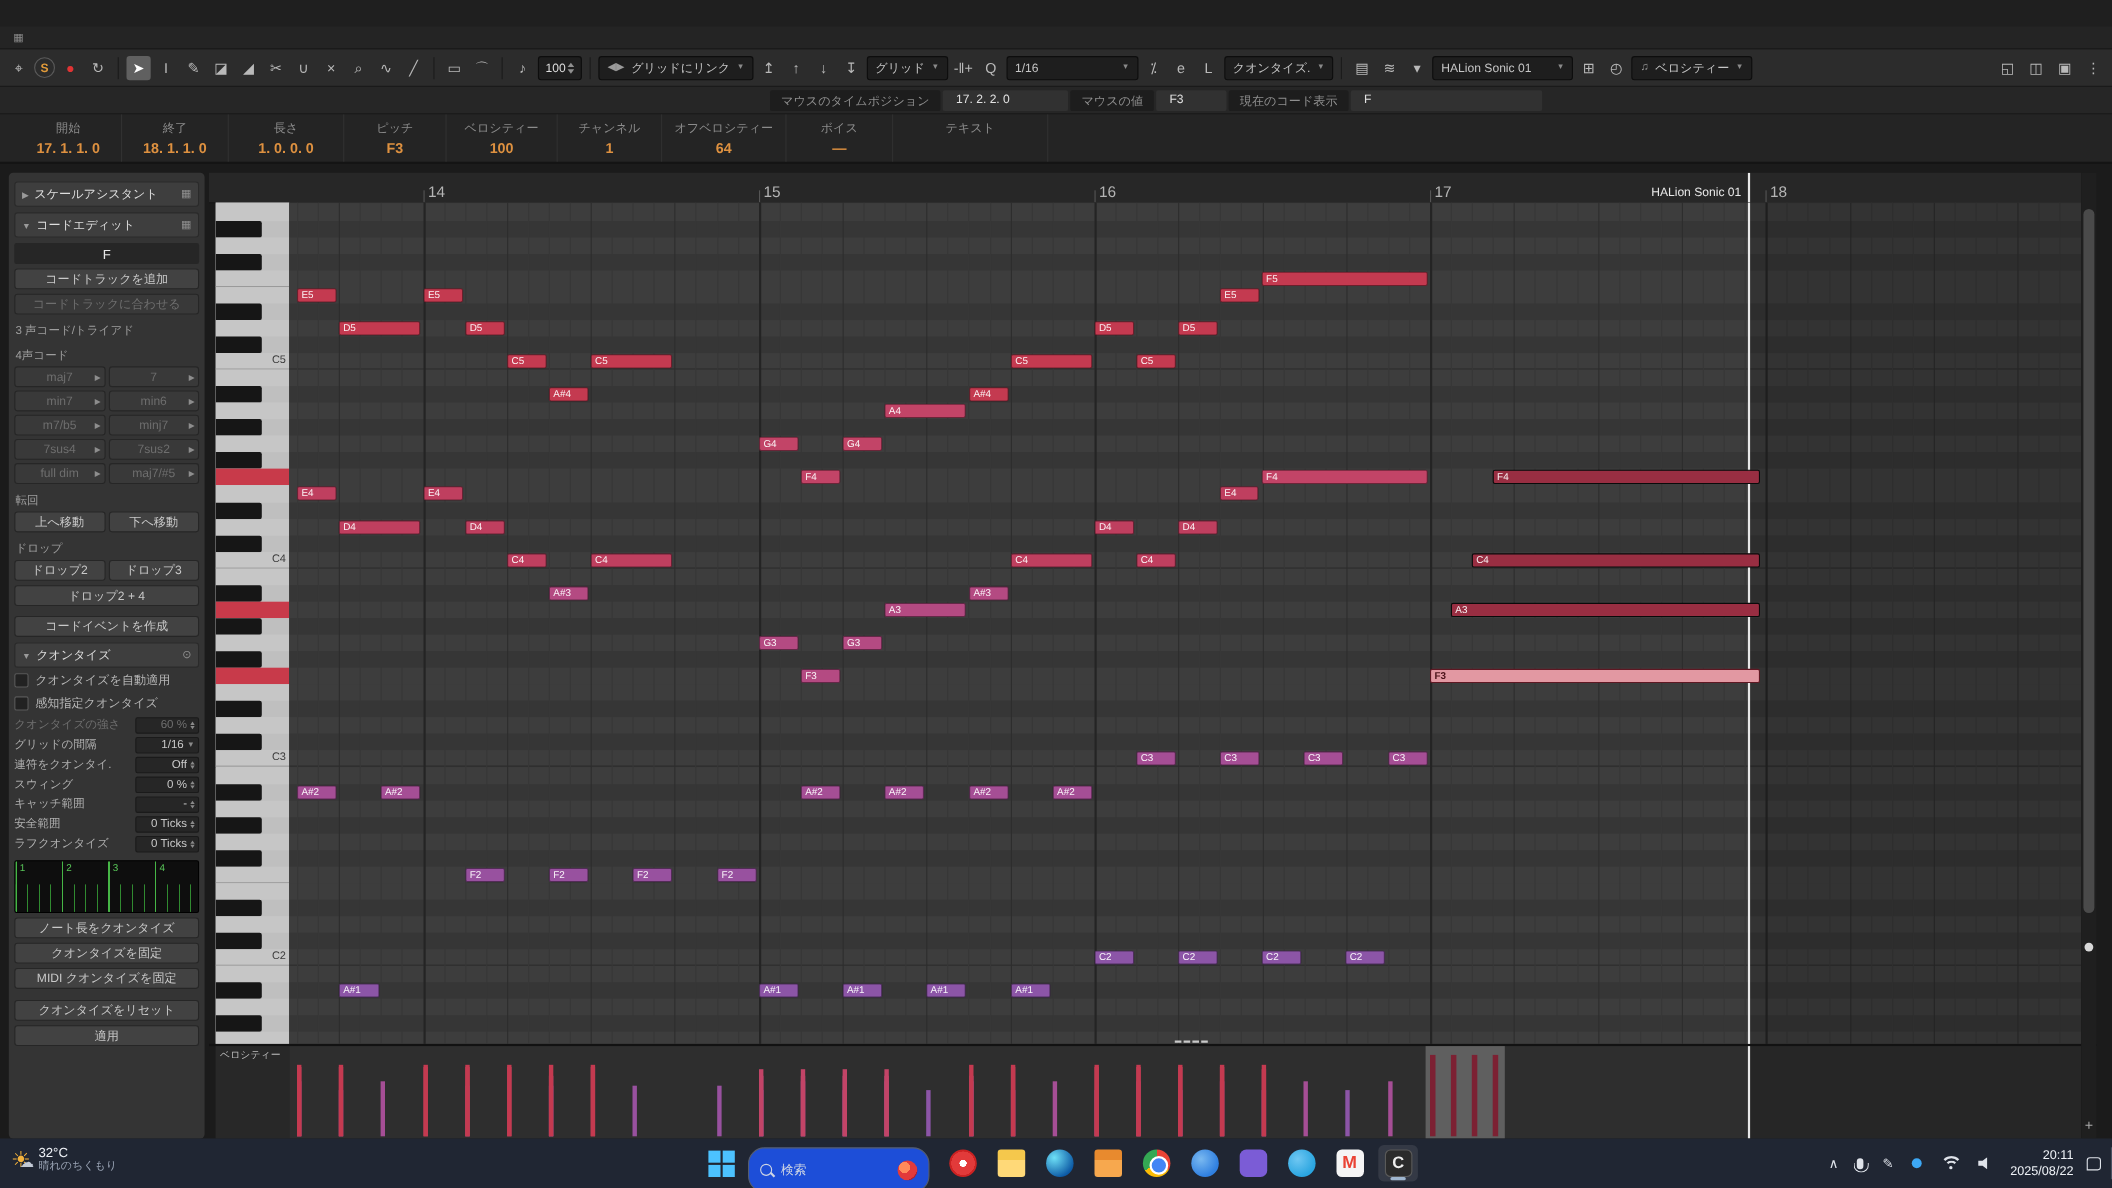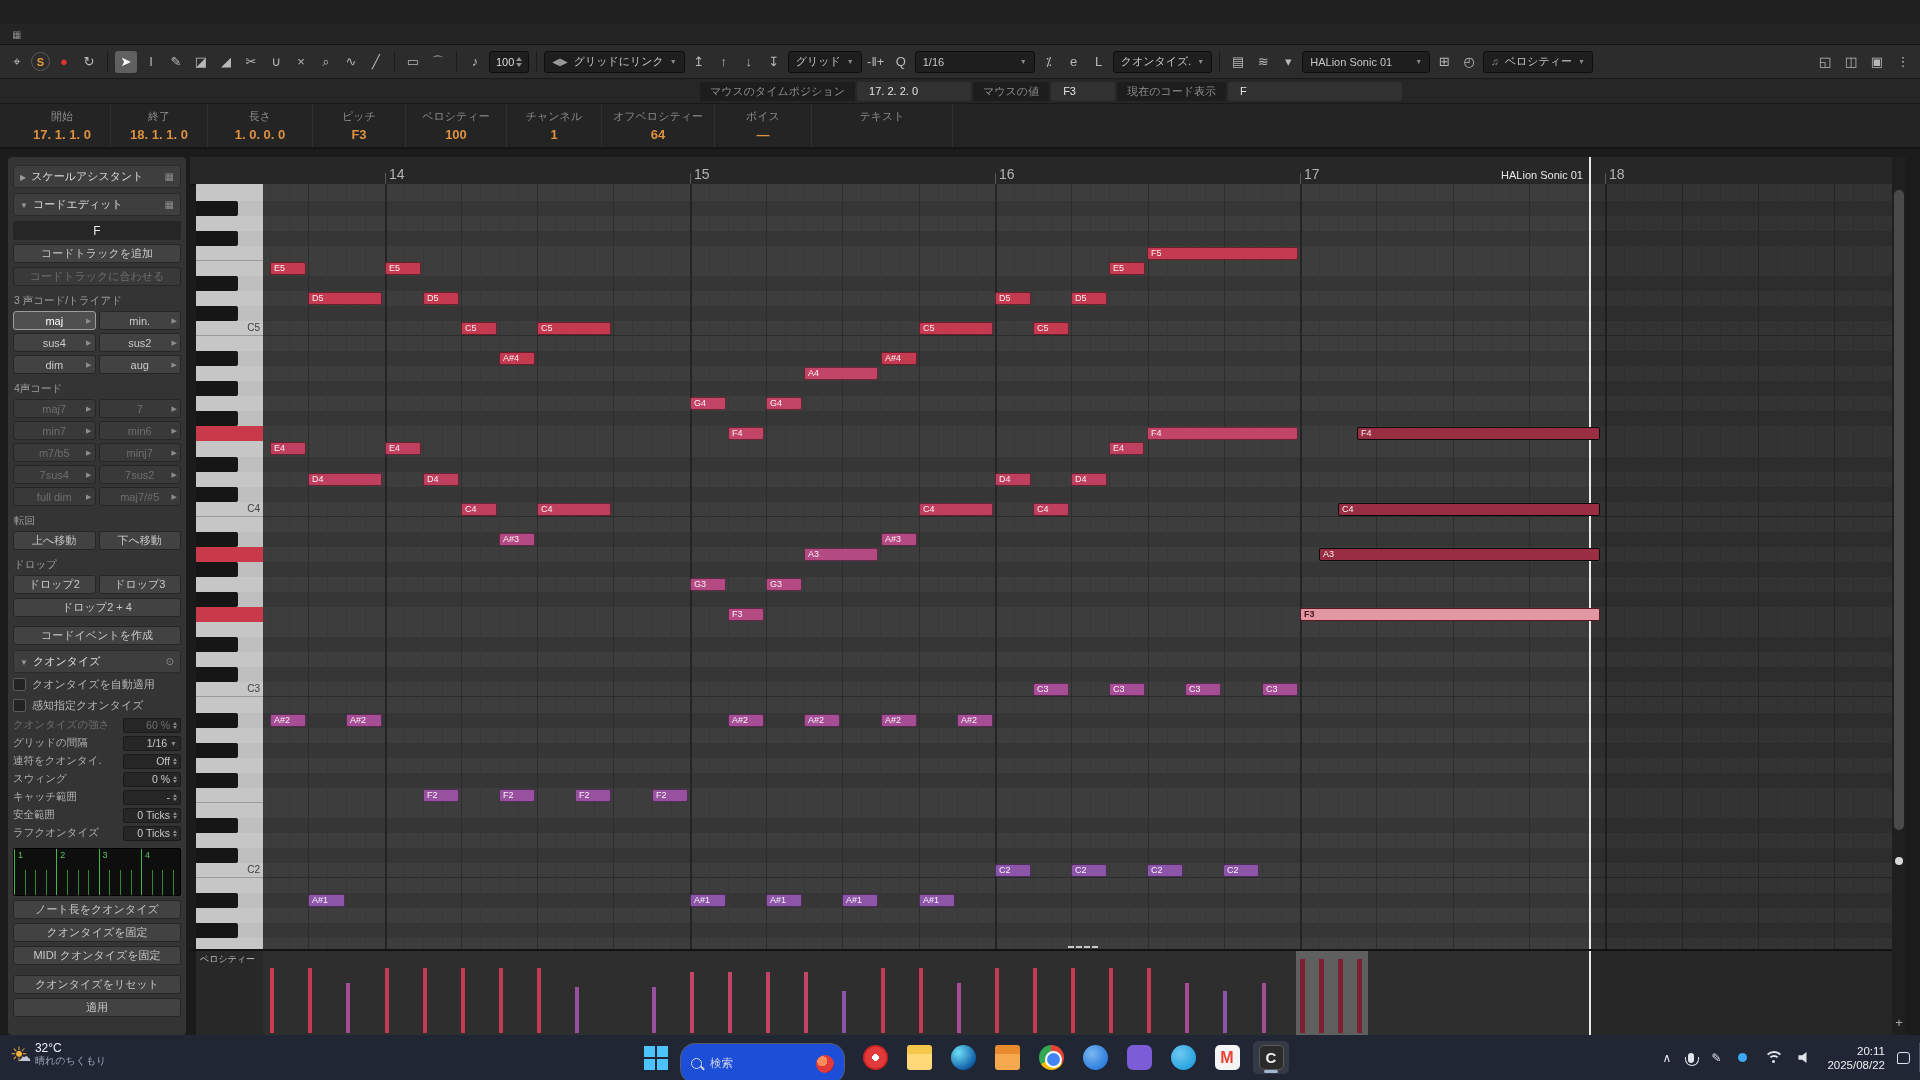--- a/index.html
+++ b/index.html
@@ -290,28 +290,20 @@
         <span class="hic">▦</span>
       </div>
       <div class="shead">
         <span><span class="tri">▼</span>コードエディット</span>
         <span class="hic">▦</span>
       </div>
       <div class="chordval">F</div>
       <div class="sbtn">コードトラックを追加</div>
       <div class="sbtn dim">コードトラックに合わせる</div>
       <div class="slab">3 声コード/トライアド</div>
-      <div class="grid2">
-        <div class="sbtn on">maj<span class="ar">▶</span></div>
-        <div class="sbtn">min.<span class="ar">▶</span></div>
-        <div class="sbtn">sus4<span class="ar">▶</span></div>
-        <div class="sbtn">sus2<span class="ar">▶</span></div>
-        <div class="sbtn">dim<span class="ar">▶</span></div>
-        <div class="sbtn">aug<span class="ar">▶</span></div>
-      </div>
       <div class="slab">4声コード</div>
       <div class="grid2">
         <div class="sbtn dim">maj7<span class="ar">▶</span></div>
         <div class="sbtn dim">7<span class="ar">▶</span></div>
         <div class="sbtn dim">min7<span class="ar">▶</span></div>
         <div class="sbtn dim">min6<span class="ar">▶</span></div>
         <div class="sbtn dim">m7/b5<span class="ar">▶</span></div>
         <div class="sbtn dim">minj7<span class="ar">▶</span></div>
         <div class="sbtn dim">7sus4<span class="ar">▶</span></div>
         <div class="sbtn dim">7sus2<span class="ar">▶</span></div>

